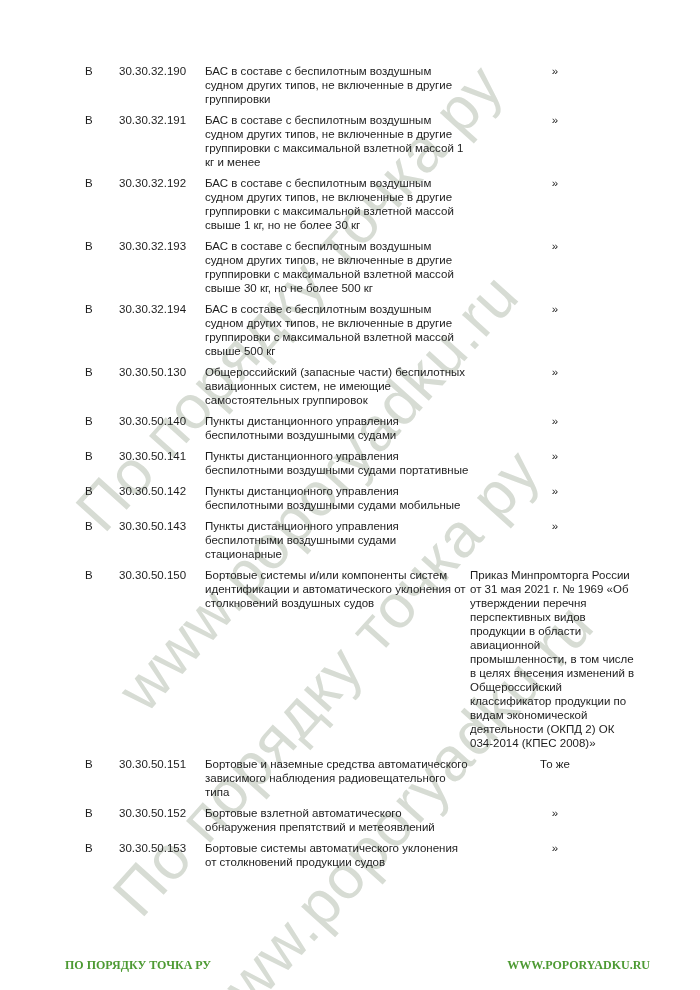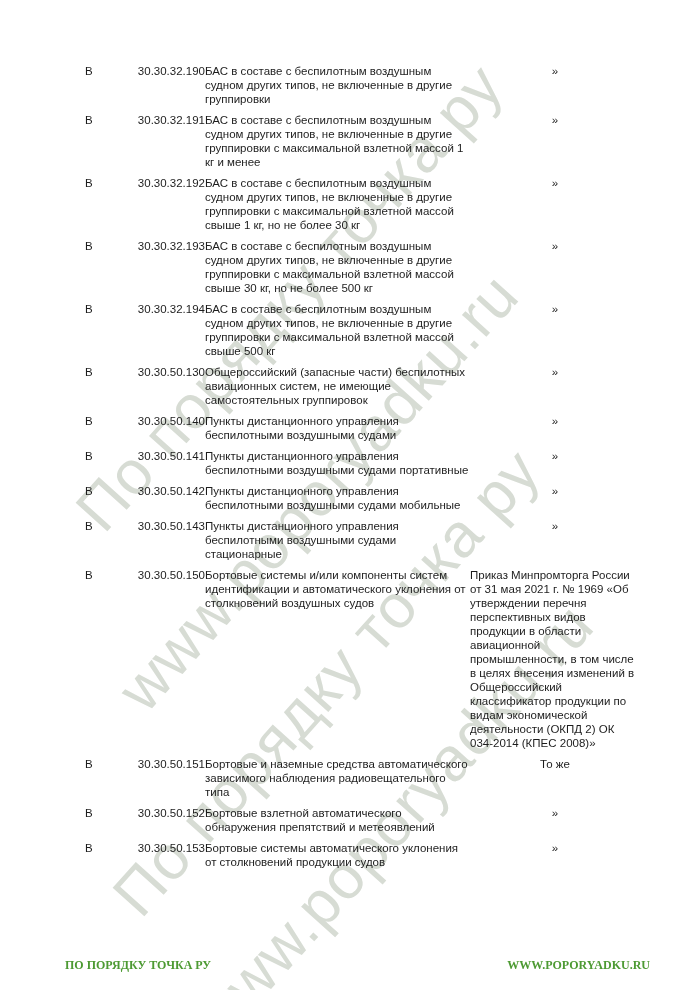--- a/index.html
+++ b/index.html
@@ -31,21 +31,21 @@
     border-spacing:0;
     z-index:1;
     font-size:11.5px;
     line-height:14px;
   }
   table.cls td{
     vertical-align:top;
     padding:0 0 7px 0;
   }
   td.c-letter{width:34px;}
-  td.c-code{width:86px;text-align:right;}
+  td.c-code{width:86px;}
   td.c-desc{width:265px;box-sizing:border-box;padding-right:8px;}
   td.c-basis{width:170px;box-sizing:border-box;padding-left:2px;}
   td.c-basis.center{text-align:center;}
   
   .footer{
     position:absolute;
     left:65px;top:958px;
     width:585px;
     display:flex;
     justify-content:space-between;

